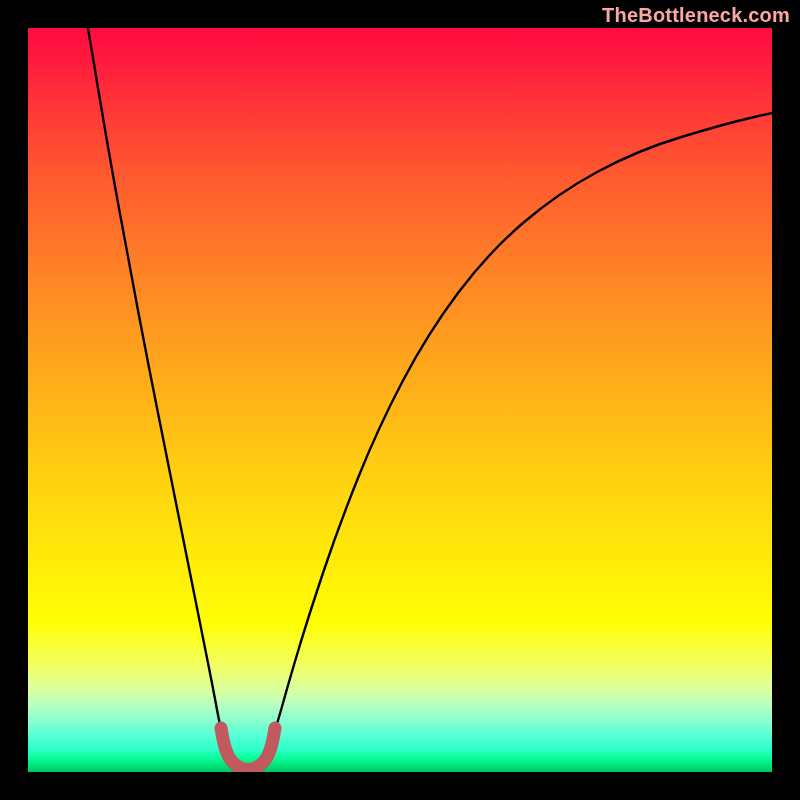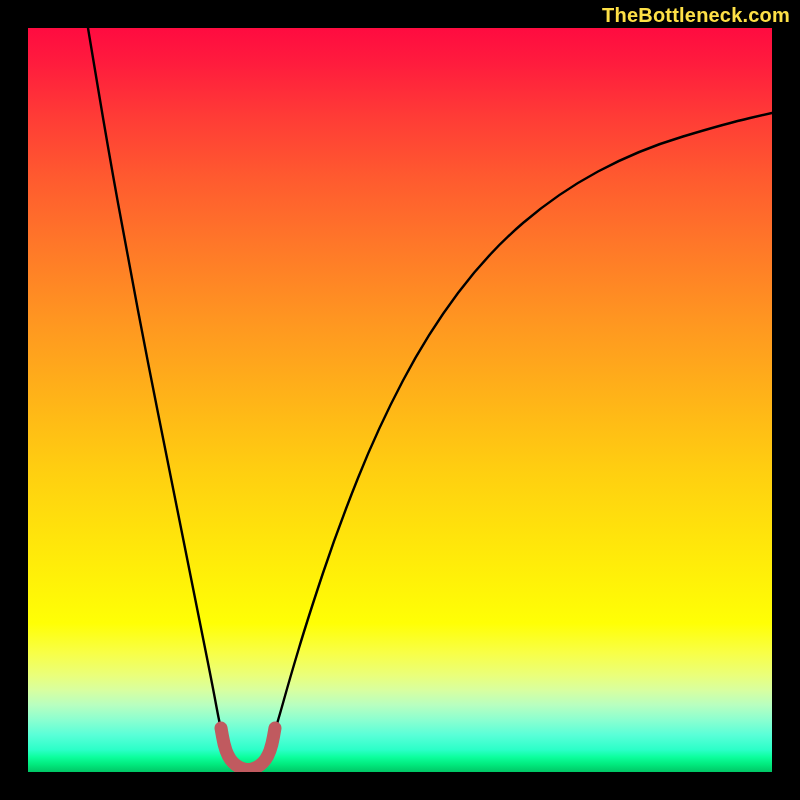--- a/index.html
+++ b/index.html
@@ -39,21 +39,21 @@
       #00c666 100%
     );
   }
   .watermark {
     position: absolute;
     top: 4px;
     right: 10px;
     font-family: Arial, Helvetica, sans-serif;
     font-size: 20px;
     font-weight: 600;
-    color: #fde047;
+    color: #fca5a5;
     letter-spacing: 0.2px;
   }
   svg.curve {
     position: absolute;
     left: 0;
     top: 0;
     width: 744px;
     height: 744px;
   }
 </style>

